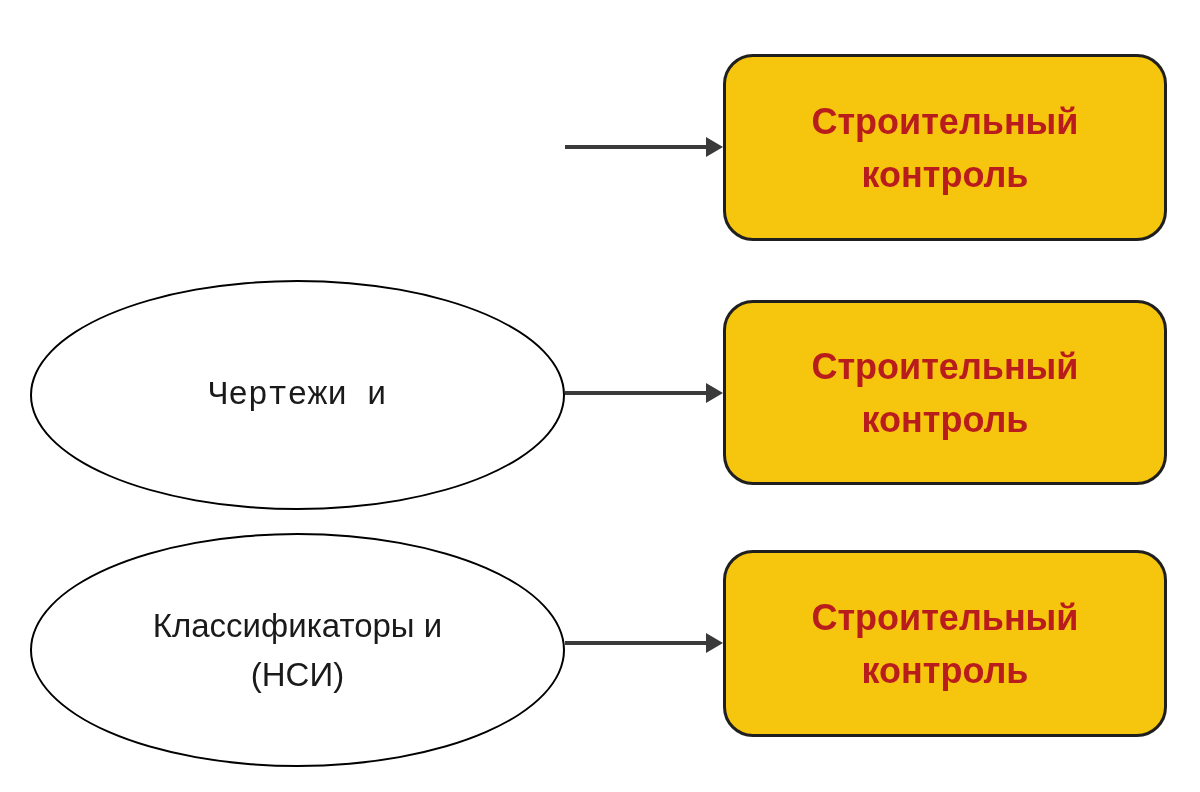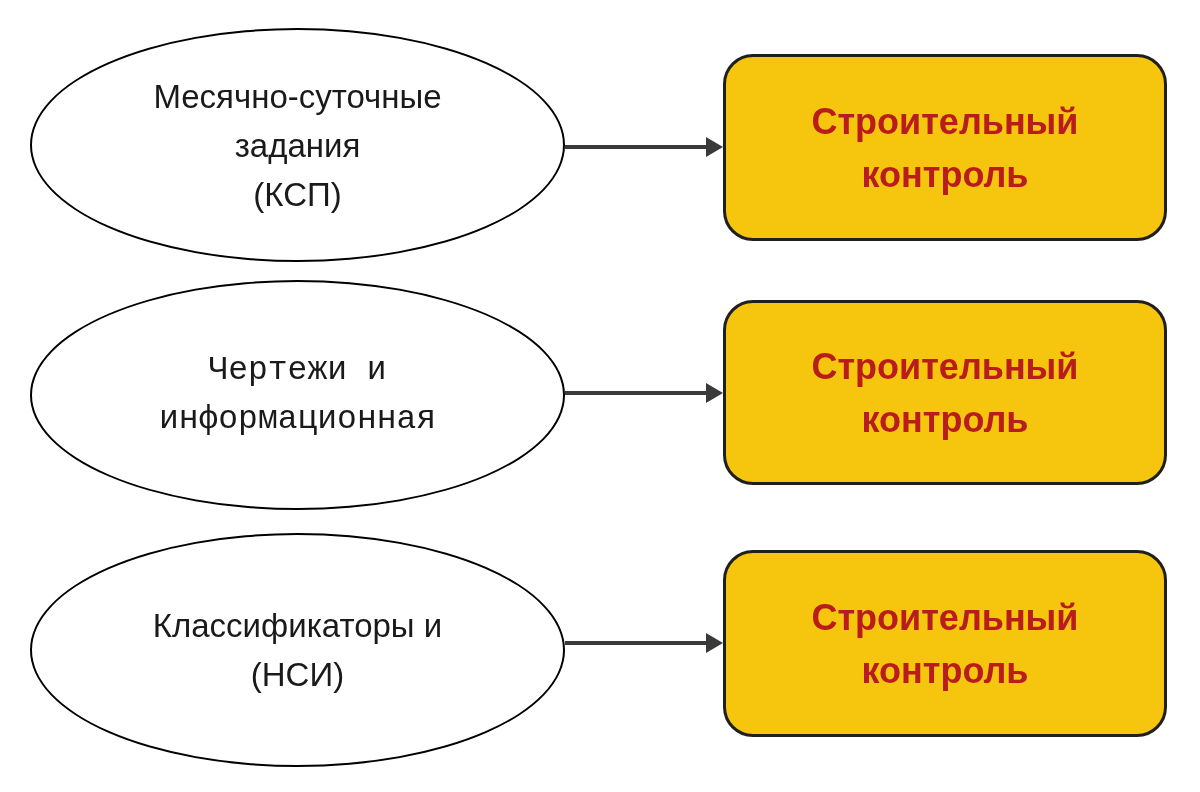--- a/index.html
+++ b/index.html
@@ -83,42 +83,34 @@
     line-height: 53px;
     font-weight: 700;
   }
   .box-text span { display: block; }
 </style>
 </head>
 <body>
 
 <div class="canvas">
 
-  <div class="ellipse e1">
-    <div class="ellipse-text">
-      <span>Месячно-суточные</span>
-      <span>задания</span>
-      <span>(КСП)</span>
-    </div>
-  </div>
   <div class="arrow a1">
     <span class="arrow-line"></span>
     <span class="arrow-head"></span>
   </div>
   <div class="target-box b1">
     <div class="box-text">
       <span>Строительный</span>
       <span>контроль</span>
     </div>
   </div>
 
   <div class="ellipse e2">
     <div class="ellipse-text">
       <span>Чертежи и</span>
-      <span>информационная</span>
     </div>
   </div>
   <div class="arrow a2">
     <span class="arrow-line"></span>
     <span class="arrow-head"></span>
   </div>
   <div class="target-box b2">
     <div class="box-text">
       <span>Строительный</span>
       <span>контроль</span>

